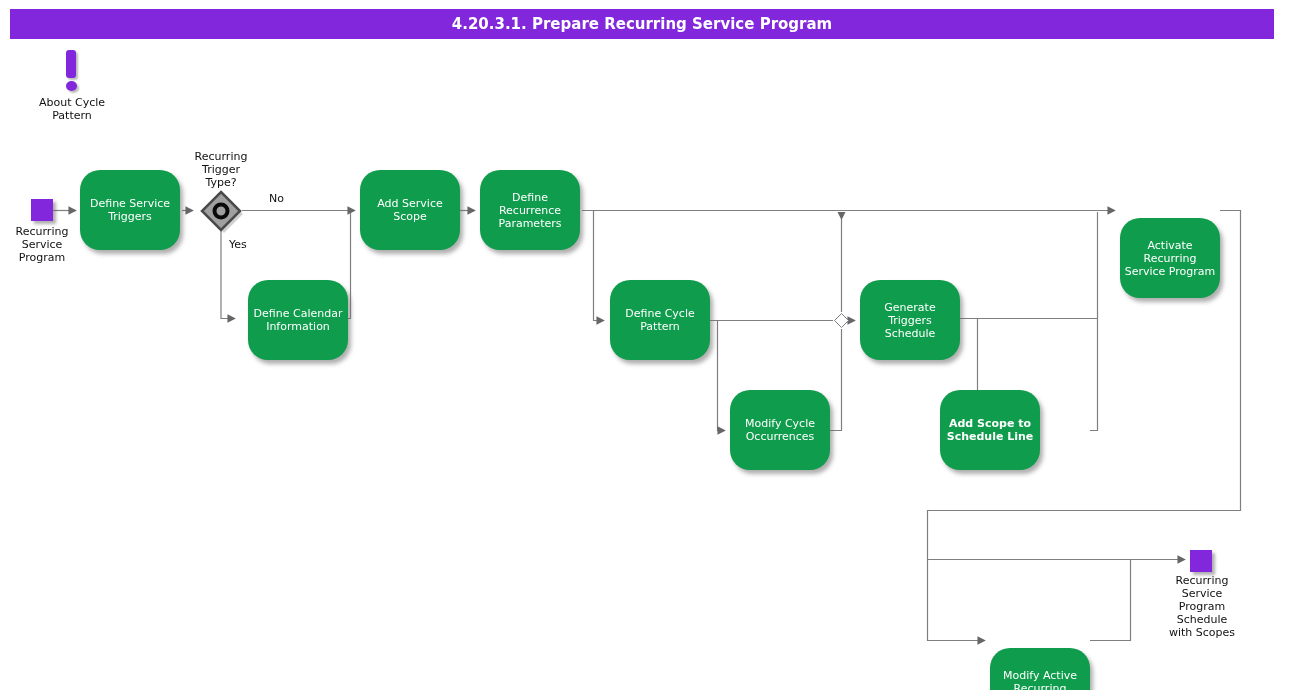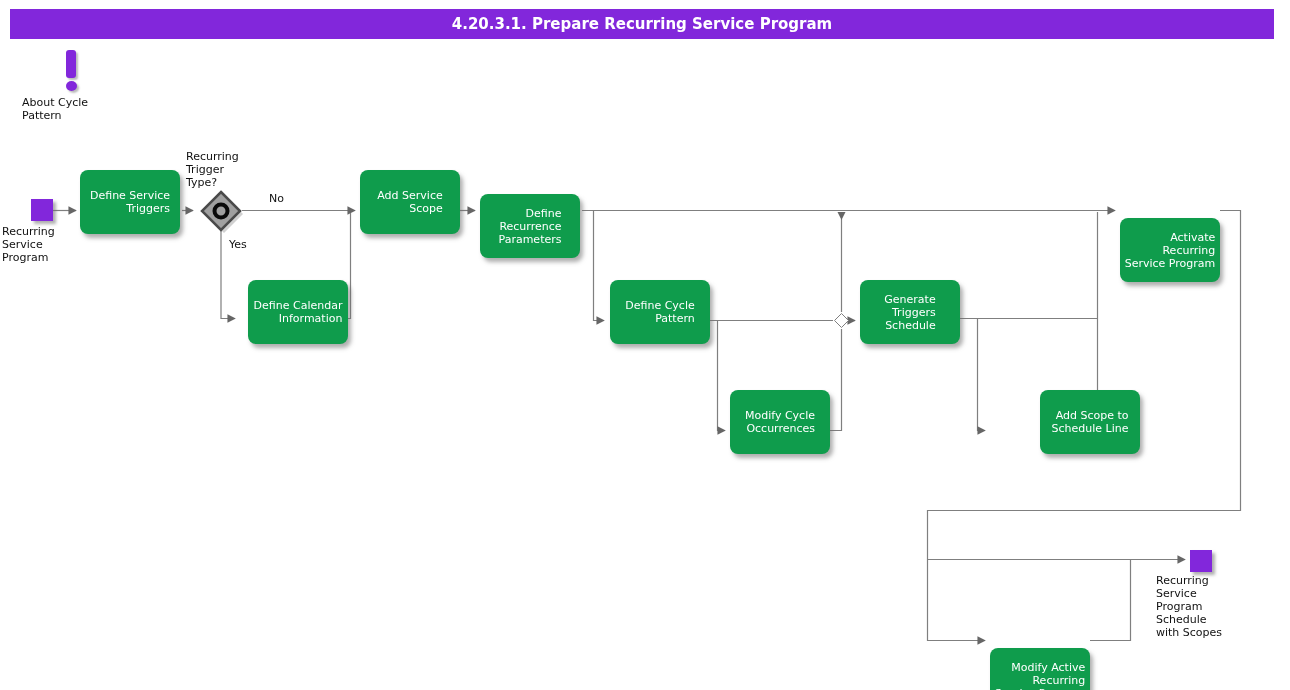--- a/index.html
+++ b/index.html
@@ -6,33 +6,33 @@
   #stage{
     position:relative;width:1290px;height:690px;background:#ffffff;
     font-family:"DejaVu Sans","Liberation Sans",sans-serif;overflow:hidden;
   }
   .titlebar{
     position:absolute;left:10px;top:9px;width:1264px;height:30px;
     background:#8227DB;color:#ffffff;font-size:15px;font-weight:bold;
     display:flex;align-items:center;justify-content:center;
   }
   .task{
-    position:absolute;width:100px;height:64px;background:#0F9C4C;
-    border-radius:8px;color:#ffffff;font-size:11px;line-height:13px;
-    display:flex;align-items:center;justify-content:center;text-align:right;
+    position:absolute;width:100px;height:80px;background:#0F9C4C;
+    border-radius:20px;color:#ffffff;font-size:11px;line-height:13px;
+    display:flex;align-items:center;justify-content:center;text-align:center;
     box-shadow:3px 4px 4px rgba(110,110,110,.55);
     white-space:pre-line;
   }
   .event-square{
     position:absolute;width:22px;height:22px;background:#8227DB;
     box-shadow:3px 3px 3px rgba(110,110,110,.55);
   }
   .lbl{
     position:absolute;color:#111;font-size:11px;line-height:13px;
-    text-align:left;white-space:pre-line;
+    text-align:center;white-space:pre-line;
   }
   .edge-lbl{
     position:absolute;color:#111;font-size:11px;white-space:nowrap;
   }
   #connector-layer{position:absolute;left:0;top:0;}
   .excl-bar{
     position:absolute;left:66px;top:50px;width:10px;height:28px;
     background:#8227DB;border-radius:3px;box-shadow:2px 2px 2px rgba(120,120,120,.5);
   }
   .excl-dot{
@@ -120,36 +120,36 @@
   <div class="lbl" style="left:186px;top:150px;width:70px;">Recurring
 Trigger
 Type?</div>
   <div class="edge-lbl" style="left:269px;top:192px;">No</div>
   <div class="edge-lbl" style="left:229px;top:238px;">Yes</div>
 
   <div class="task" style="left:80px;top:170px;">Define Service
 Triggers</div>
   <div class="task" style="left:360px;top:170px;">Add Service
 Scope</div>
-  <div class="task" style="left:480px;top:170px;margin-top:24px;">Define
+  <div class="task" style="left:480px;top:170px;">Define
 Recurrence
 Parameters</div>
   <div class="task" style="left:1120px;top:170px;margin-top:48px;">Activate
 Recurring
 Service Program</div>
   <div class="task" style="left:240px;top:280px;margin-left:8px;">Define Calendar
 Information</div>
   <div class="task" style="left:610px;top:280px;">Define Cycle
 Pattern</div>
   <div class="task" style="left:860px;top:280px;">Generate
 Triggers
 Schedule</div>
   <div class="task" style="left:730px;top:390px;">Modify Cycle
 Occurrences</div>
-  <div class="task" style="left:1040px;top:390px;">Add Scope to
+  <div class="task" style="left:940px;top:390px;font-weight:bold;">Add Scope to
 Schedule Line</div>
   <div class="task" style="left:990px;top:600px;margin-top:48px;">Modify Active
 Recurring
 Service Program</div>
 
   <div class="event-square" style="left:1190px;top:550px;"></div>
   <div class="lbl" style="left:1156px;top:574px;width:92px;">Recurring
 Service
 Program
 Schedule

